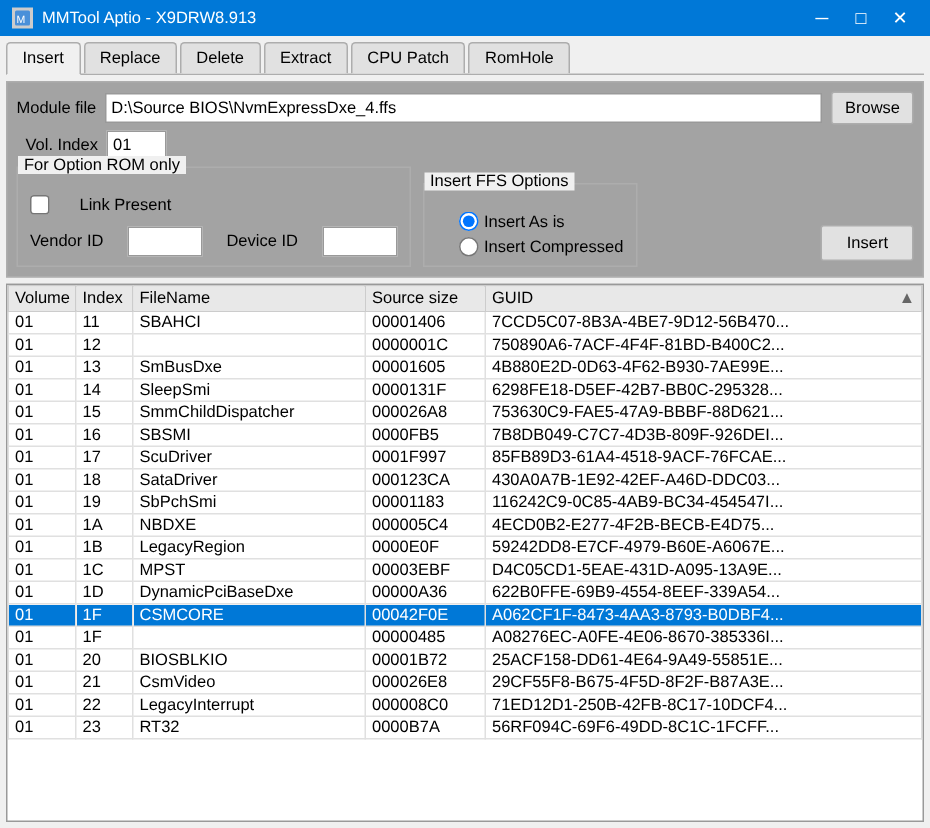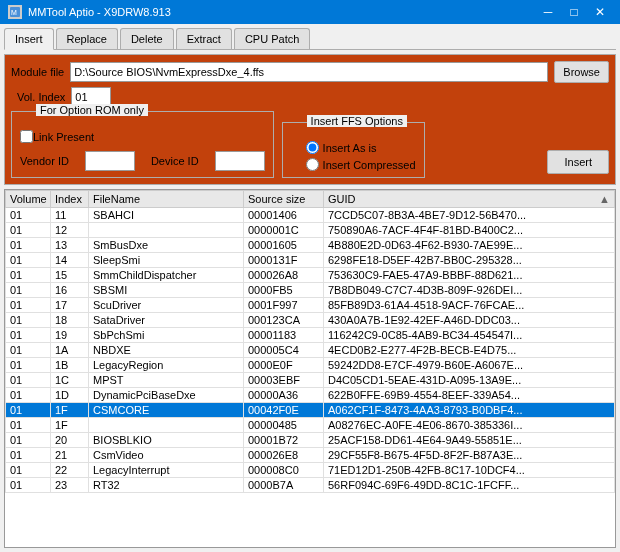--- a/index.html
+++ b/index.html
@@ -101,21 +101,21 @@
       border-radius: 3px 3px 0 0;
     }
     .tab.active {
       background: #f0f0f0;
       border-bottom: 1px solid #f0f0f0;
       margin-bottom: -1px;
       z-index: 1;
     }
 
     .form-area {
-      background: #c2410c;
+      background: #a3a3a3;
       border: 1px solid #adadad;
       padding: 6px;
     }
 
     .form-row {
       display: flex;
       align-items: center;
       gap: 6px;
       margin-bottom: 4px;
     }
@@ -153,35 +153,35 @@
 
     .groupbox {
       border: 1px solid #adadad;
       padding: 2px 8px 6px 8px;
       position: relative;
       min-width: 160px;
     }
     .groupbox-title {
       position: absolute;
       top: -8px;
-      left: 24px;
+      left: 0;
       background: #f0f0f0;
       padding: 0 4px;
       font-size: 11px;
     }
     .groupbox-content {
       margin-top: 8px;
       display: flex;
       flex-direction: column;
       gap: 4px;
     }
     .checkbox-row {
       display: flex;
       align-items: center;
-      gap: 0;
+      gap: 20px;
     }
     .radio-row {
       display: flex;
       align-items: center;
       gap: 4px;
     }
     .vendor-device-row {
       display: flex;
       align-items: center;
       gap: 16px;
@@ -273,20 +273,21 @@
 
 
   <div class="right-panel">
 
     <div class="tabs-bar">
       <div class="tab active">Insert</div>
       <div class="tab">Replace</div>
       <div class="tab">Delete</div>
       <div class="tab">Extract</div>
       <div class="tab">CPU Patch</div>
+      <div class="tab">RomHole</div>
     </div>
 
     <div class="form-area">
 
       <div class="form-row">
         <span class="form-label">Module file</span>
         <input type="text" class="form-input module-file-input" value="D:\Source BIOS\NvmExpressDxe_4.ffs" style="">
         <button class="browse-btn">Browse</button>
       </div>
 

